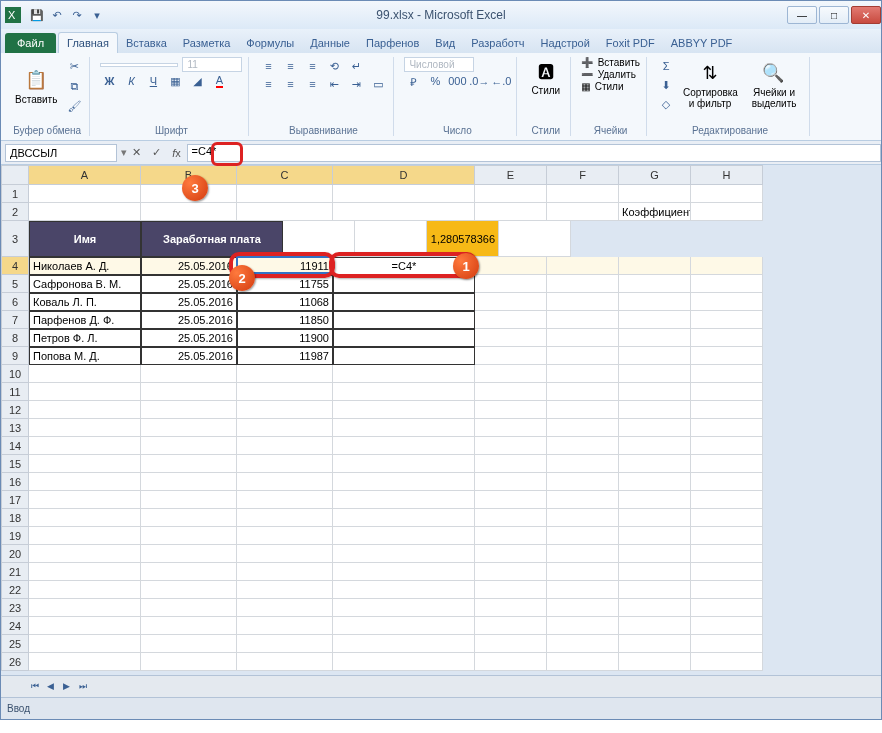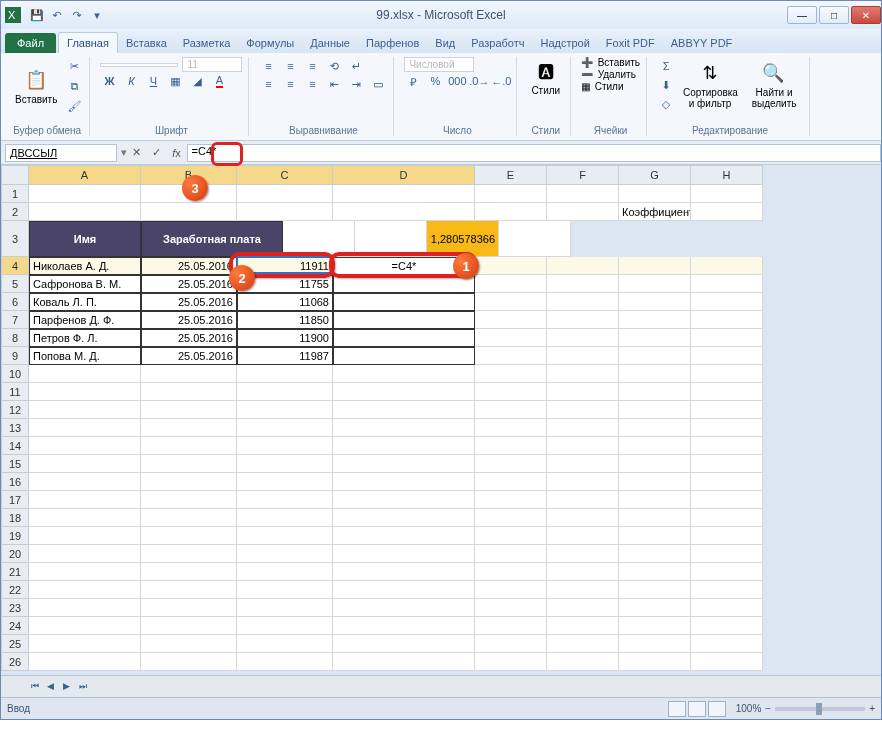--- a/index.html
+++ b/index.html
@@ -24,21 +24,21 @@
 .group { border-right:1px solid #d0dceb; padding:0 6px; display:flex; flex-direction:column; justify-content:space-between; }
 .group-label { text-align:center; color:#5a7293; font-size:10px; margin-top:auto; padding-top:2px; }
 .big-btn { display:flex; flex-direction:column; align-items:center; gap:2px; padding:2px 4px; }
 .big-btn .icon { width:24px; height:24px; display:flex; align-items:center; justify-content:center; font-size:18px; }
 .row { display:flex; gap:4px; align-items:center; }
 .small-ctrl { border:1px solid #c6d4e4; background:#fff; padding:1px 4px; font-size:10px; color:#888; min-width:60px; }
 .icon-btn { width:18px; height:18px; display:flex; align-items:center; justify-content:center; border:1px solid transparent; color:#3a6093; font-size:11px; }
 .greyed { color:#b0b8c2; }
 
 .formula-bar { height:24px; background:#e9eef5; border-bottom:1px solid #b9cde2; display:flex; align-items:center; font-size:11px; position:relative; }
-.name-box { width:112px; border:1px solid #b3c3d7; background:#fff; height:18px; margin:0 4px; display:flex; align-items:center; padding:0 4px;text-decoration:underline; }
+.name-box { width:112px; border:1px solid #b3c3d7; background:#fff; height:18px; margin:0 4px; display:flex; align-items:center; padding:0 4px; }
 .fb-btn { width:20px; height:18px; display:flex; align-items:center; justify-content:center; color:#555; }
 .fb-input { flex:1; border:1px solid #b3c3d7; background:#fff; height:18px; padding:0 4px; }
 .fx-highlight { position:absolute; left:210px; top:1px; width:32px; height:24px; border:3px solid #d22; border-radius:6px; pointer-events:none; }
 
 .sheet-area { display:flex; height:490px; }
 .row-headers { display:flex; flex-direction:column; }
 .corner, .ch, .rh { background:#e8edf3; border:1px solid #c6cdd7; display:flex; align-items:center; justify-content:center; font-size:11px; color:#333; }
 .corner { width:28px; height:20px; }
 .col-headers { display:flex; }
 .ch { height:20px; border-left:none; }
@@ -211,21 +211,21 @@
           <span class="icon-btn">Σ</span>
           <span class="icon-btn">⬇</span>
           <span class="icon-btn">◇</span>
         </div>
         <div class="big-btn">
             <span class="icon">⇅</span>
             <span style="width:54px;text-align:center">Сортировка и фильтр</span>
           </div>
         <div class="big-btn">
             <span class="icon">🔍</span>
-            <span style="width:50px;text-align:center">Найти и выделить</span>
+            <span style="width:50px;text-align:center">Ячейки и выделить</span>
           </div>
       </div>
       <div class="group-label">Редактирование</div>
     </div>
   </div>
 
   <div class="formula-bar">
     <div class="name-box">ДВССЫЛ</div>
     <span style="color:#777">▾</span>
     <div class="fb-btn">✕</div>
@@ -551,27 +551,16 @@
     <div class="nav-arrows">
       <span>⏮</span>
       <span>◀</span>
       <span>▶</span>
       <span>⏭</span>
     </div>
   </div>
 
   <div class="status-bar">
     <span>Ввод</span>
-    <div class="zoom">
-      <div class="view-btns">
-        <span></span>
-        <span></span>
-        <span></span>
-      </div>
-      <span>100%</span>
-      <span>−</span>
-      <div class="slider"></div>
-      <span>+</span>
-    </div>
   </div>
 </div>
 
 <div class="badge" style="left:182px; top:175px">3</div>
 
 </body></html>

